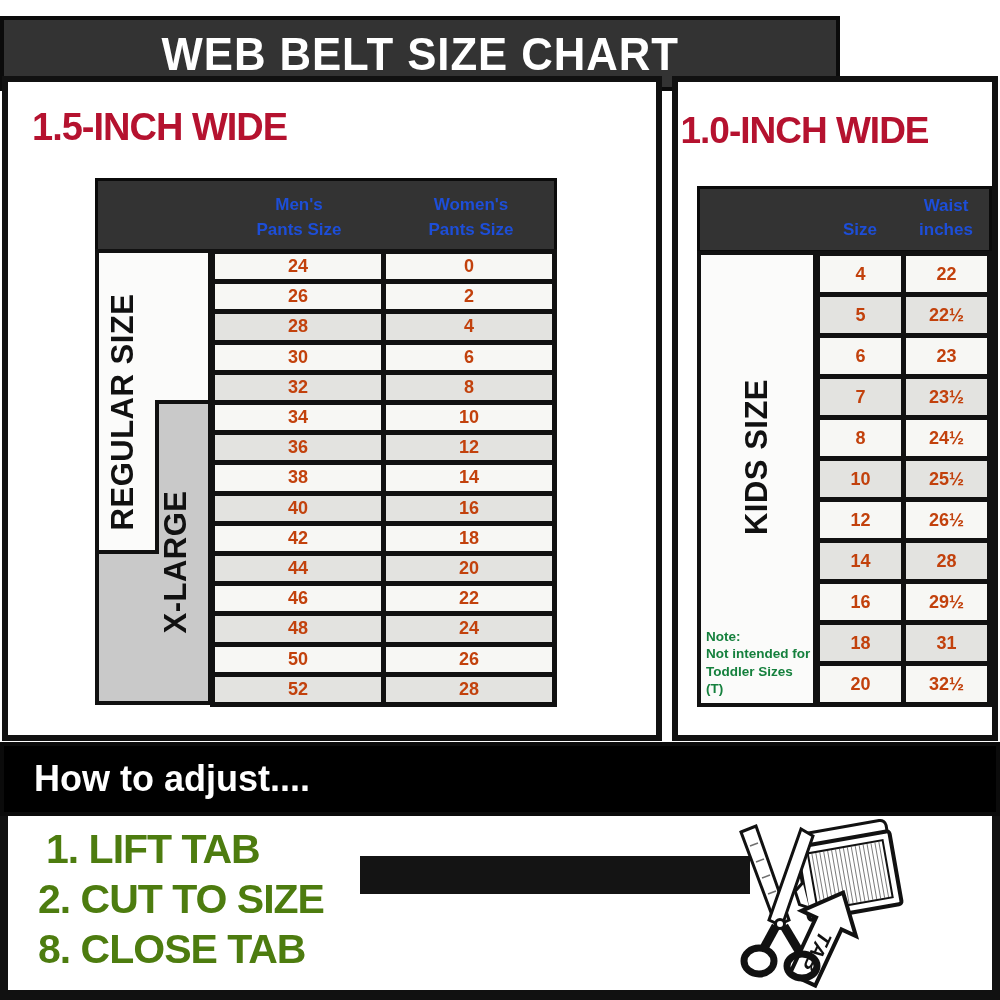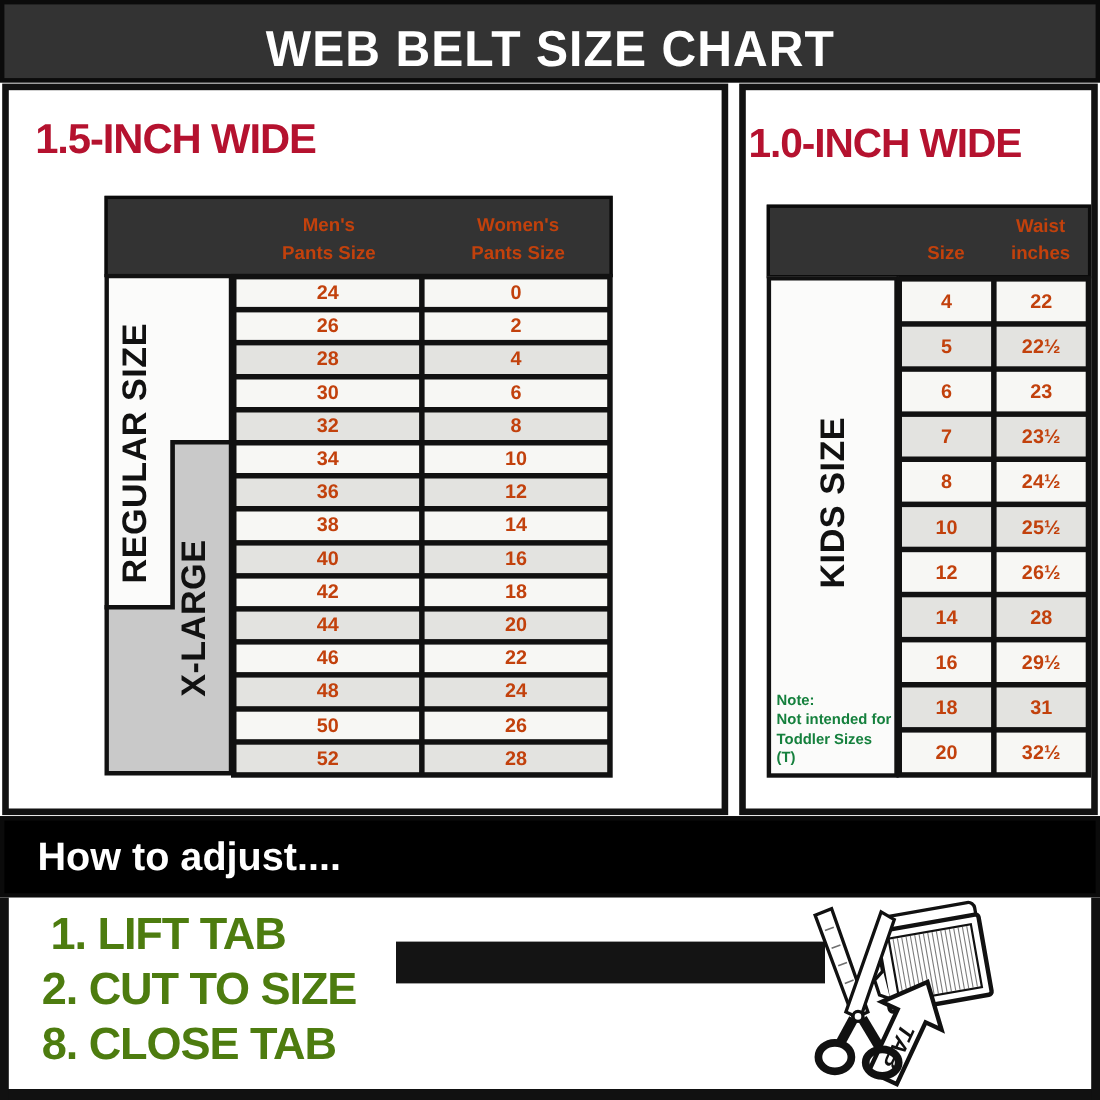--- a/index.html
+++ b/index.html
@@ -1,34 +1,34 @@
 <!DOCTYPE html>
 <html style="--accent: #b5122f;"><head>
 <meta charset="utf-8">
 <style>
   html,body{margin:0;padding:0;background:#fff;}
   .screen{position:relative;width:1000px;height:1000px;background:#fff;overflow:hidden;
           font-family:"Liberation Sans",sans-serif;color:#111;}
   .abs{position:absolute;box-sizing:border-box;}
 
   
-  .top-bar{left:0;top:0;width:1000px;height:75px;background:#333;border:4px solid #0b0b0b;
-           display:flex;align-items:flex-end;justify-content:center;}
+  .top-bar{left:0;top:16px;width:840px;height:75px;background:#333;border:4px solid #0b0b0b;
+           display:flex;align-items:center;justify-content:center;}
   .top-title{color:#fff;font-weight:bold;font-size:46px;letter-spacing:1px;transform:scaleX(0.95);white-space:nowrap;}
 
   
   .panel{top:76px;background:#fff;border:6px solid #111;}
   .panel-left{left:2px;width:660px;height:665px;}
   .panel-right{left:672px;width:326px;height:665px;}
 
   .red-header{color:var(--accent,#b5122f);font-weight:bold;font-size:38px;white-space:nowrap;letter-spacing:-1px;}
 
   
   .th-bar{background:#333;border:3px solid #0b0b0b;}
-  .th-text{color:#c2410c;font-weight:bold;font-size:17px;text-align:center;line-height:1.45;}
+  .th-text{color:#1d4ed8;font-weight:bold;font-size:17px;text-align:center;line-height:1.45;}
   .th-bottom{display:flex;flex-direction:column;justify-content:flex-end;padding-bottom:7px;}
 
   
   .grid{background:#111;display:grid;gap:5px;padding:5px;}
   .grid-left{grid-template-columns:1fr 1fr;grid-template-rows:repeat(15,1fr);}
   .grid-right{grid-template-columns:1fr 1fr;grid-template-rows:repeat(11,1fr);}
   .cell{background:#f7f7f4;display:flex;align-items:center;justify-content:center;
         font-weight:bold;font-size:18px;color:#c2410c;}
   .cell.shaded{background:#e3e3e0;}
 

